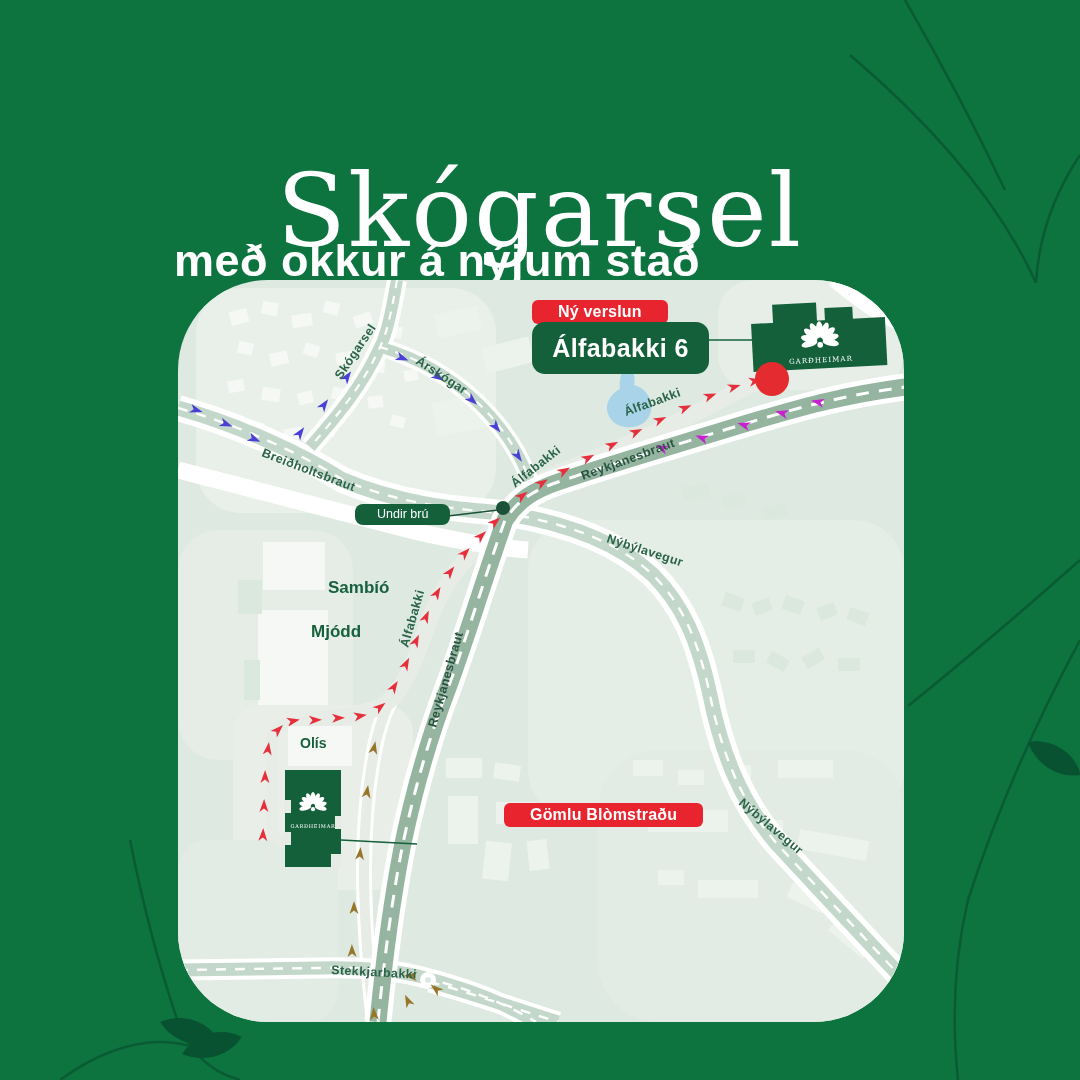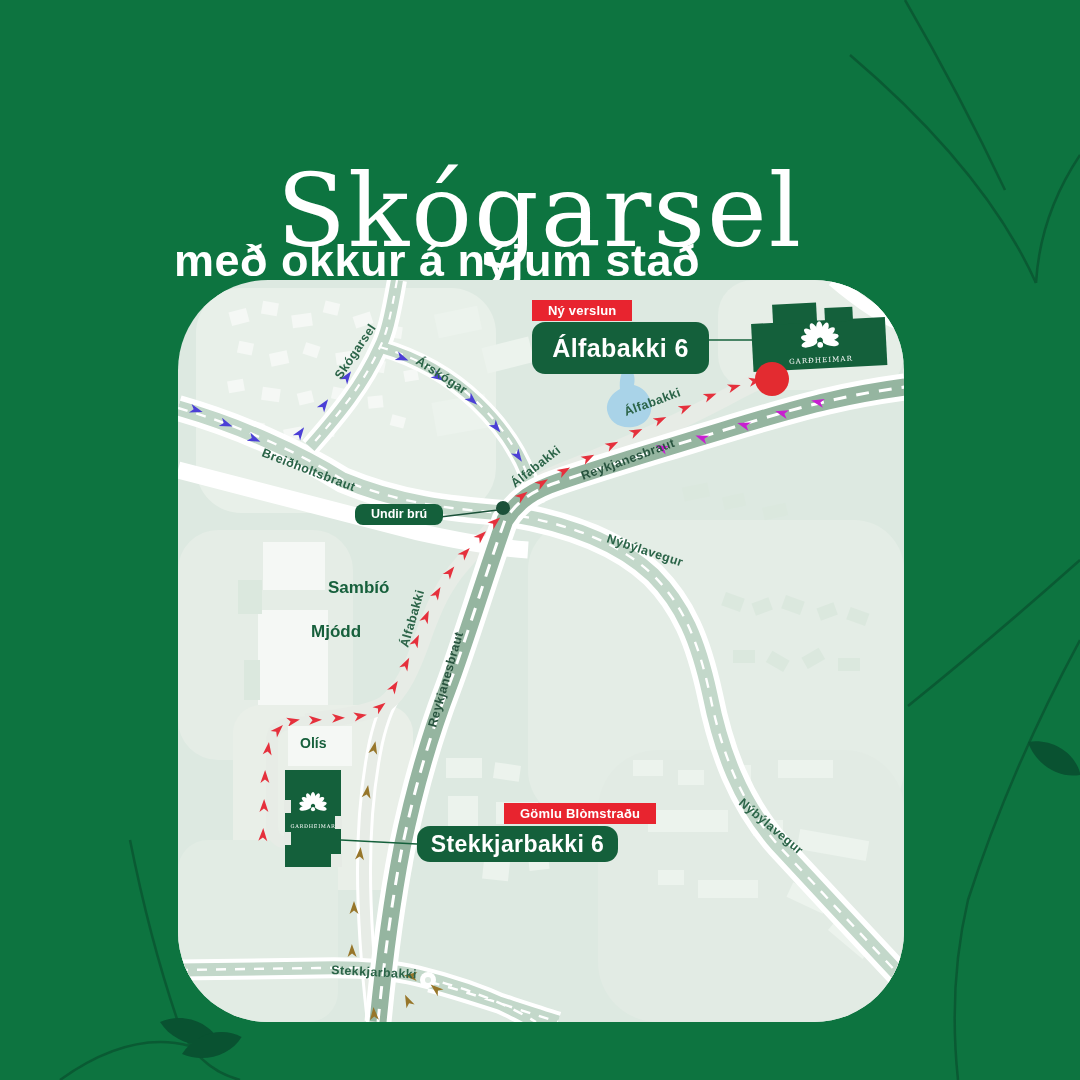--- a/index.html
+++ b/index.html
@@ -6,26 +6,26 @@
   .canvas{position:relative;width:1080px;height:1080px;background:#0d7440;overflow:hidden;
           font-family:"Liberation Sans",sans-serif;}
   .bg-deco{position:absolute;left:0;top:0;width:1080px;height:1080px;z-index:0;}
   .title{position:absolute;top:84px;left:0;width:1080px;text-align:center;color:#fff;
          font-family:"DejaVu Serif",serif;font-size:101px;font-weight:400;letter-spacing:2px;z-index:1;}
   .subtitle{position:absolute;top:203px;left:0;width:874px;text-align:center;color:#fff;
             font-size:45px;font-weight:700;letter-spacing:.5px;z-index:1;margin-top:32px;}
   .map{position:absolute;left:178px;top:280px;width:726px;height:742px;border-radius:90px;
        background:#dde9e1;overflow:hidden;z-index:2;}
   .map svg{position:absolute;left:0;top:0;}
-  .pill{position:absolute;background:#e8242f;color:#fff;font-weight:700;font-size:13px;
-        line-height:1;padding:4px 16px;border-radius:0;letter-spacing:.2px;z-index:3;}
+  .pill{position:absolute;background:#e8242f;color:#fff;font-weight:700;font-size:16px;
+        line-height:1;padding:4px 26px;border-radius:6px;letter-spacing:.2px;z-index:3;}
   .addr{position:absolute;background:#14603b;color:#fff;font-weight:700;border-radius:13px;
         display:flex;align-items:center;justify-content:center;letter-spacing:.4px;z-index:3;}
-  .bridge-badge{position:absolute;background:#14603b;color:#fff;font-weight:700;font-size:12.5px;
-        line-height:1;padding:4px 16px;border-radius:8px;z-index:3;}
+  .bridge-badge{position:absolute;background:#14603b;color:#fff;font-weight:400;font-size:12.5px;
+        line-height:1;padding:4px 22px;border-radius:8px;z-index:3;}
   .roadlbl{font-family:"Liberation Sans",sans-serif;font-weight:700;font-size:12.5px;
            fill:#2b6448;letter-spacing:.4px;}
   .hwylbl{fill:#28543f;}
   .placelbl{font-family:"Liberation Sans",sans-serif;font-weight:800;font-size:17px;fill:#17603c;}
   .brandtxt{font-family:"DejaVu Serif",serif;font-size:7px;fill:#fff;letter-spacing:1.1px;text-anchor:middle;}
   .brandtxt-sm{font-family:"DejaVu Serif",serif;font-size:5px;fill:#fff;letter-spacing:.7px;text-anchor:middle;}
   .rc{fill:none;stroke:#fff;}
   .rg{fill:none;stroke:#c3d8ca;}
   .hw{fill:none;stroke:#95b5a0;}
   .slip{fill:none;stroke:#e7ece6;}
@@ -288,16 +288,15 @@
         <use href="#flower" transform="translate(68 40) scale(1.1)"></use>
         <text class="brandtxt" x="68" y="62">GARÐHEIMAR</text>
       </g>
 
       <circle cx="594" cy="99" r="17" fill="#e32b30"></circle>
     </svg>
 
     <div class="pill" style="left:354px;top:20px">Ný verslun</div>
     <div class="addr" style="left:354px;top:42px;width:177px;height:52px;font-size:25px">Álfabakki 6</div>
     <div class="pill" style="left:326px;top:523px">Gömlu Blòmstraðu</div>
-    <div class="addr" style="left:239px;top:546px;width:201px;height:36px;font-size:23px">Stekkjarbakki 6</div>
     <div class="bridge-badge" style="left:177px;top:224px">Undir brú</div>
   </div>
 </div>
 
 </body></html>

